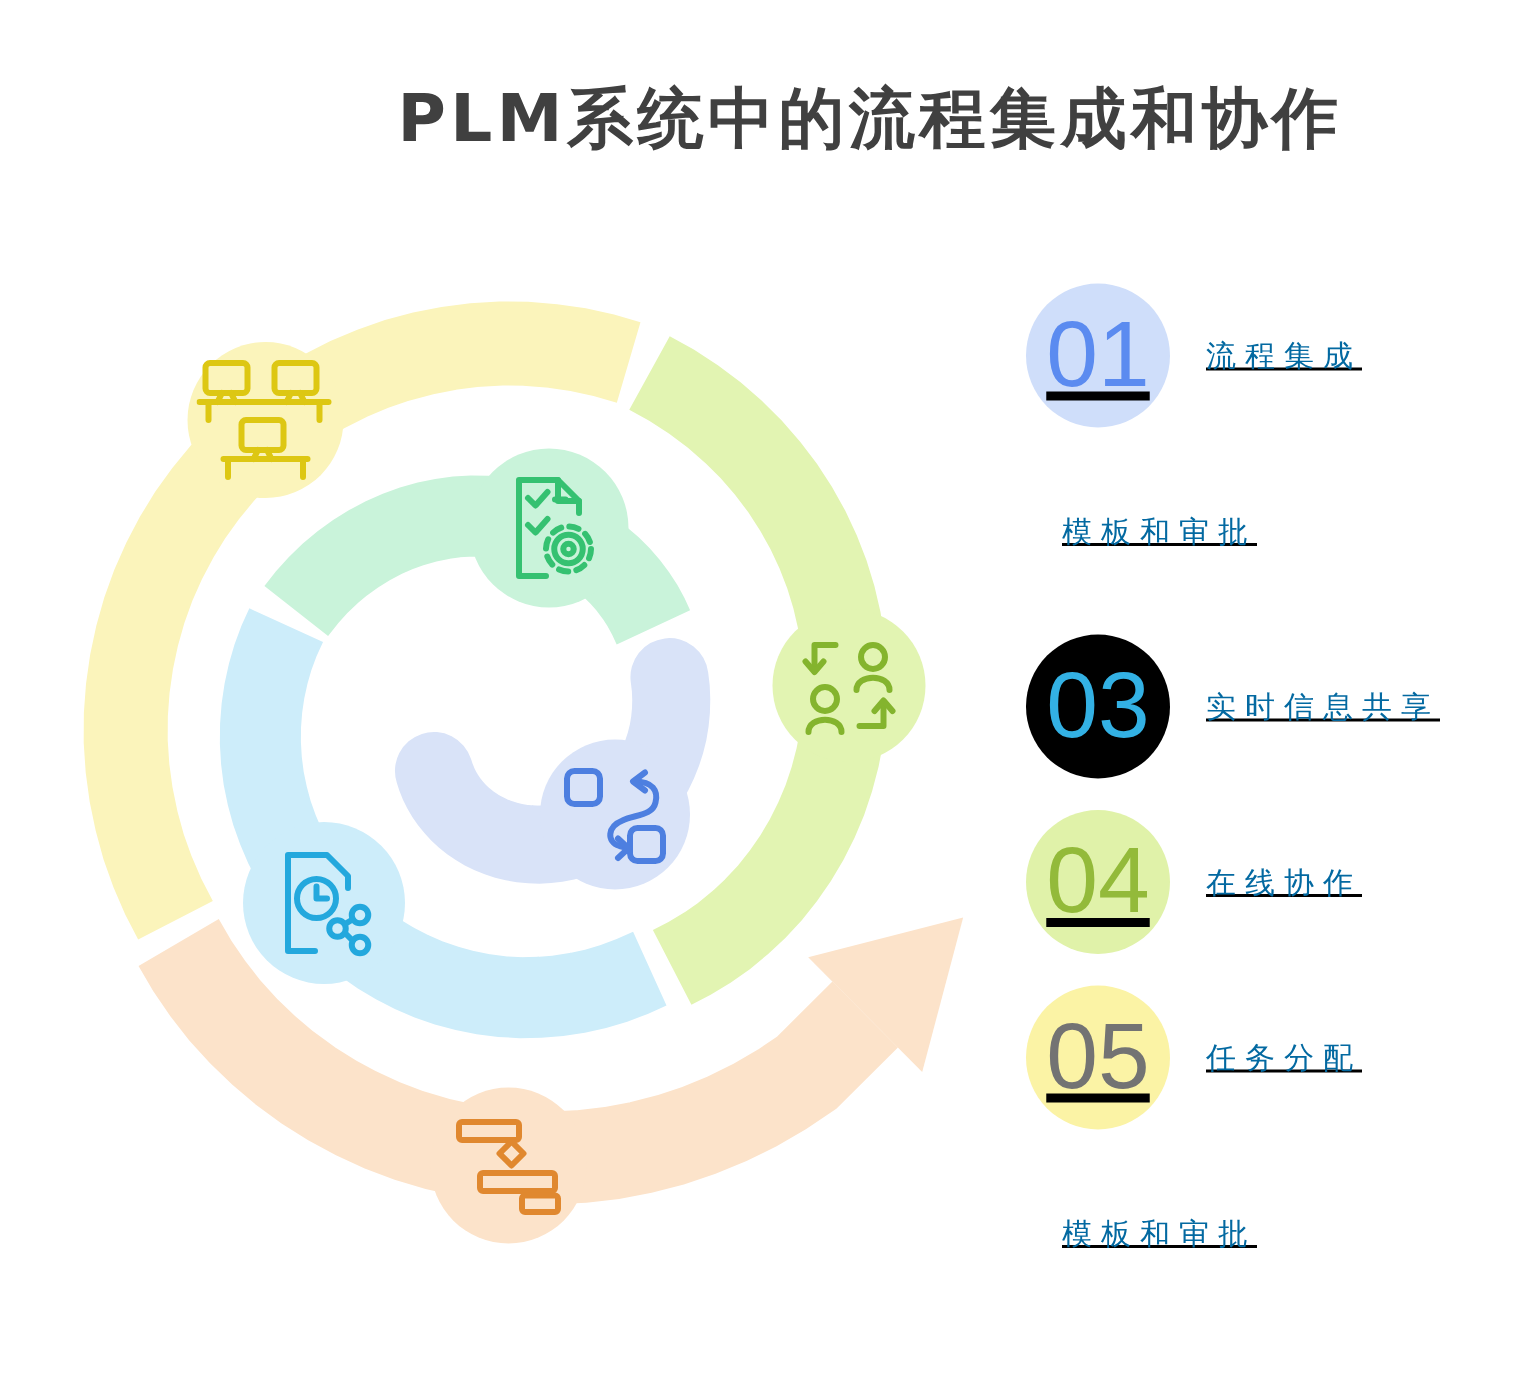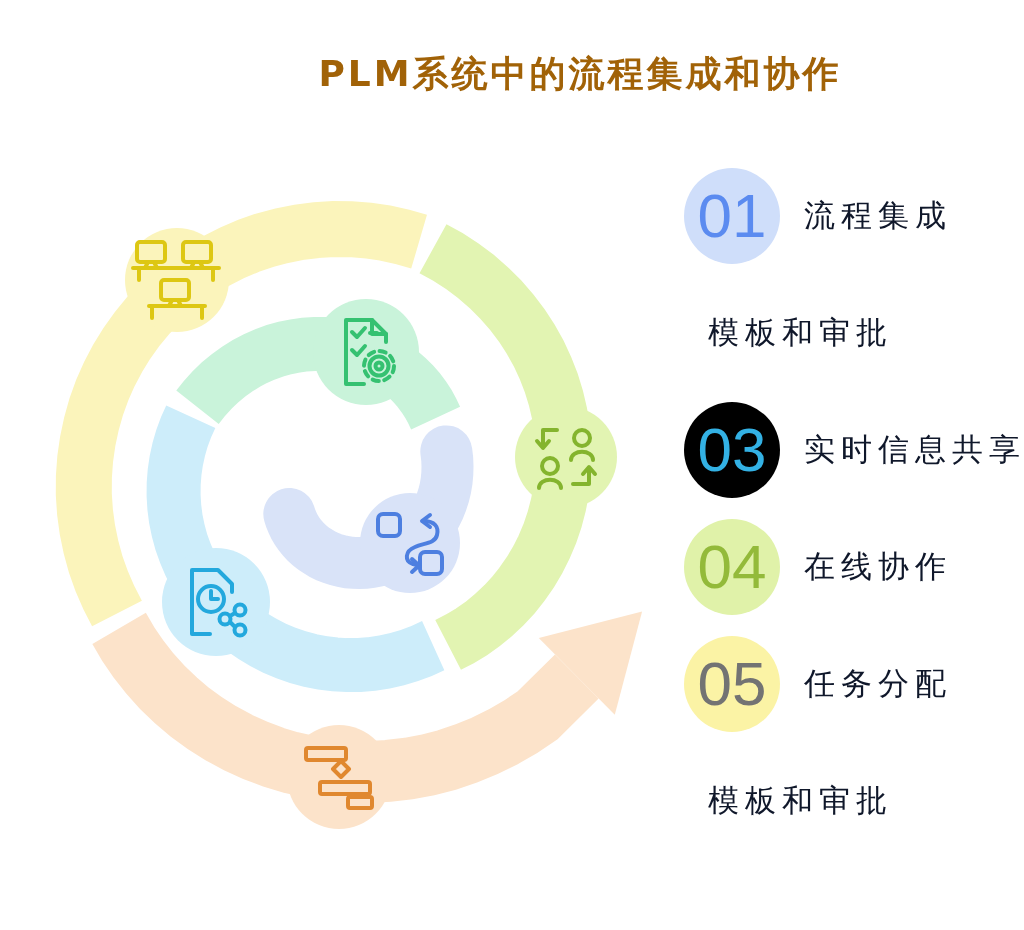--- a/index.html
+++ b/index.html
@@ -2,46 +2,46 @@
 <html><head>
 <meta charset="utf-8">
 <style>
   html,body{margin:0;padding:0;}
   body{
     width:1024px;height:930px;position:relative;overflow:hidden;
     background:#ffffff;font-family:"Liberation Sans",sans-serif;
   }
   .page-title{
     position:absolute;left:230px;top:50px;width:700px;
-    text-align:center;font-size:36px;font-weight:700;color:#a16207;
+    text-align:center;font-size:44px;font-weight:700;color:#404040;
     letter-spacing:3px;font-family:"DejaVu Sans",sans-serif;
   }
   #spiral-wrap{position:absolute;left:0;top:0;width:680px;height:930px;}
   #spiral-svg{position:absolute;left:0;top:0;}
   .blob-icon{position:absolute;}
   .blob-icon svg{display:block;}
   .blob-icon svg *{
     fill:none;stroke:currentColor;stroke-width:4;
     stroke-linecap:round;stroke-linejoin:round;
   }
   .legend{
-    position:absolute;left:684px;top:168px;width:330px;
-    display:flex;flex-direction:column;gap:21px;
+    position:absolute;left:684px;top:189px;width:330px;
+    display:flex;flex-direction:column;gap:21px;text-decoration:underline;
   }
   .legend-item{display:flex;align-items:center;height:96px;}
   .legend-circle{
     width:96px;height:96px;border-radius:50%;flex:0 0 96px;
     display:flex;align-items:center;justify-content:center;
   }
   .legend-number{
     font-size:62px;font-weight:100;line-height:1;
     font-family:"Liberation Sans",sans-serif;letter-spacing:0px;
   }
   .legend-label{
-    margin-left:24px;font-size:31px;color:#0f172a;letter-spacing:6px;
+    margin-left:24px;font-size:20px;color:#0369a1;letter-spacing:6px;
     font-family:"Liberation Serif",serif;white-space:nowrap;
   }
 </style>
 </head>
 <body>
 
 <div class="page-title">PLM系统中的流程集成和协作</div>
 
 <div id="spiral-wrap">
   <svg id="spiral-svg" width="680" height="930" viewBox="0 0 680 930">

